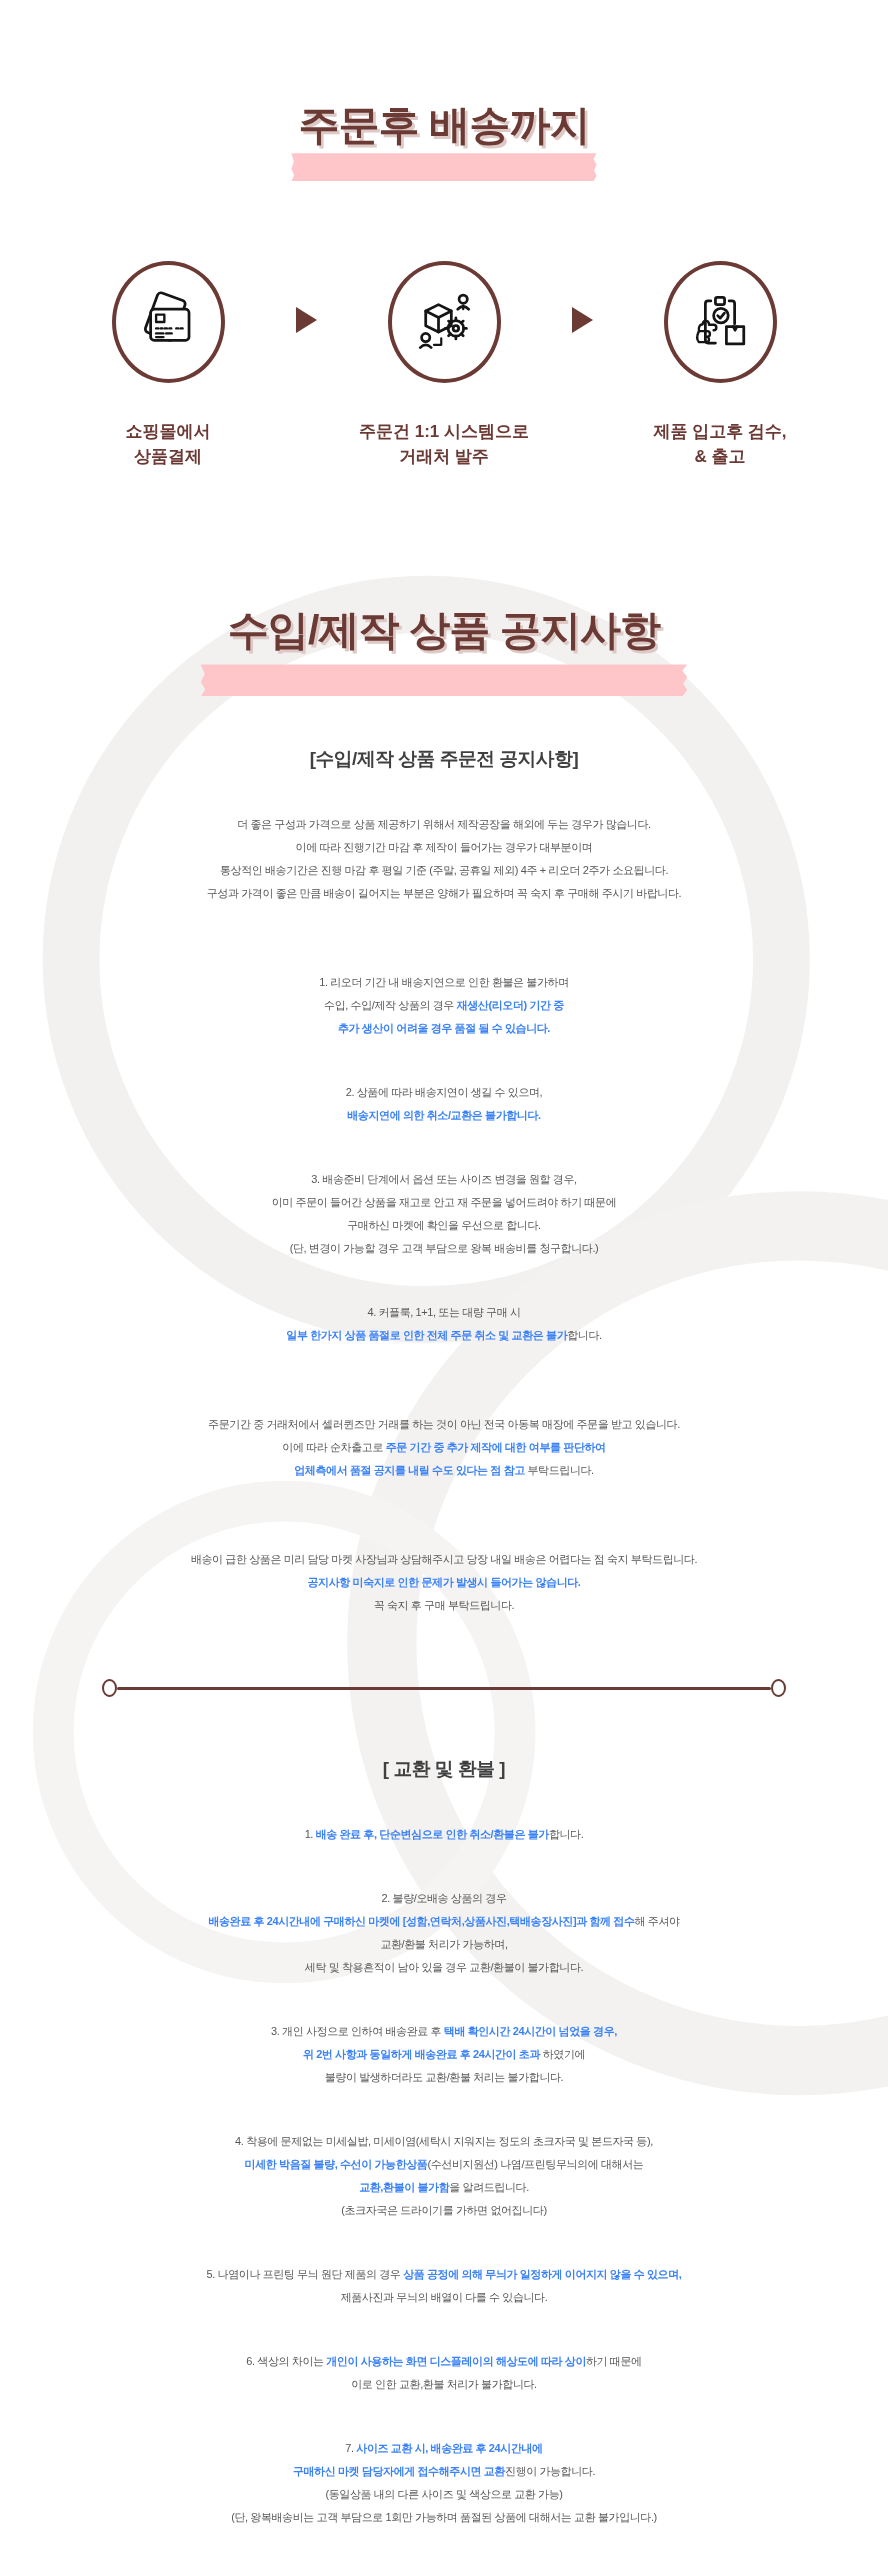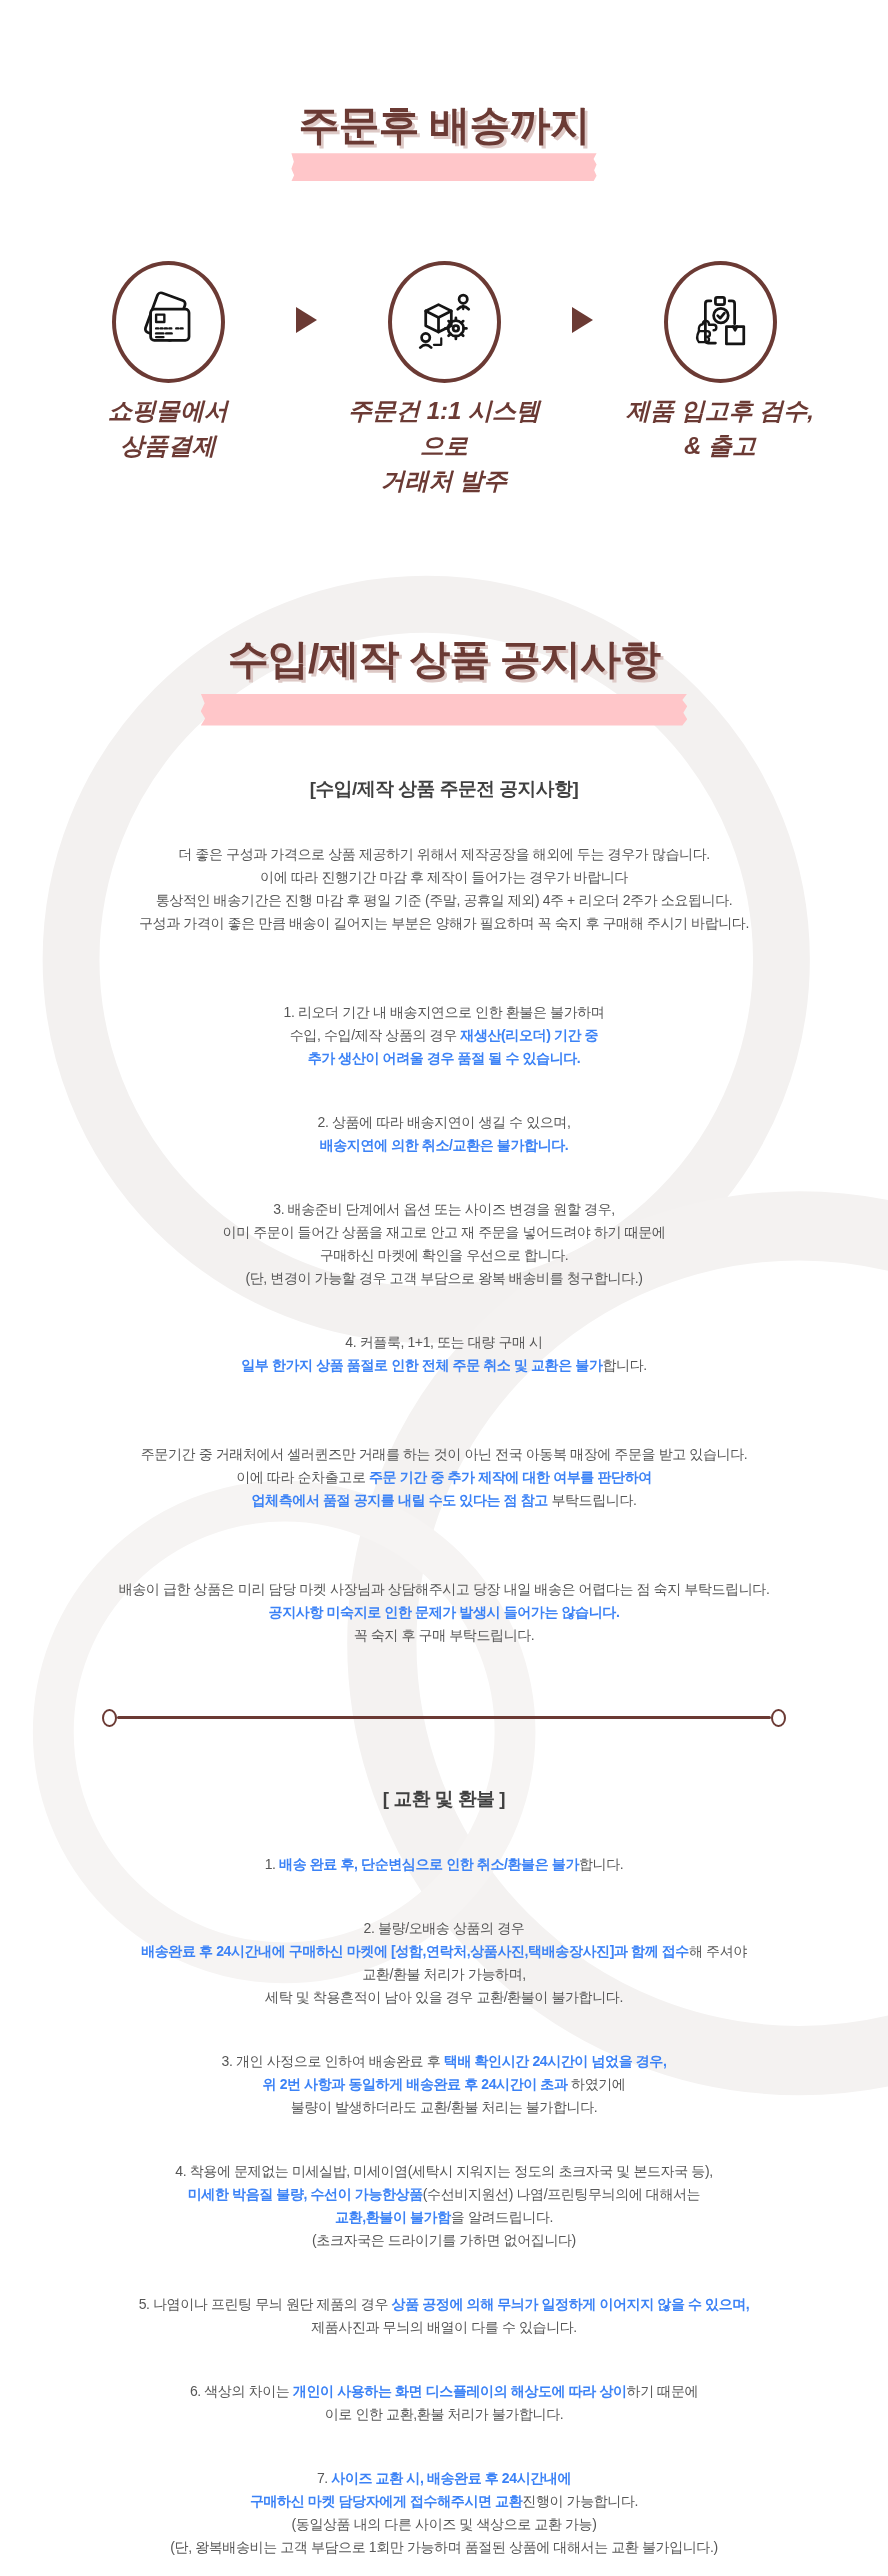--- a/index.html
+++ b/index.html
@@ -25,32 +25,32 @@
   .band-2{left:-27px;right:-27px;bottom:-9px;height:32px;}
 
   
   .flow-section{margin-bottom:105px;}
   .steps{display:flex;justify-content:center;align-items:flex-start;gap:30px;margin-top:85px;}
   .step{width:195px;}
   .step-circle{
     width:105px;height:114px;margin:0 auto;border:4.4px solid #6b3a34;border-radius:50%;
     display:flex;align-items:center;justify-content:center;background:#fff;
   }
-  .step-label{margin-top:11px;font-size:24px;font-weight:700;color:#6b3a34;line-height:1.45;font-style:italic;}
+  .step-label{margin-top:37px;font-size:17px;font-weight:700;color:#6b3a34;line-height:1.45;}
   .flow-arrow{
     width:0;height:0;margin-top:46px;
     border-left:21px solid #6b3a34;border-top:13.3px solid transparent;border-bottom:13.3px solid transparent;
   }
 
   
   .notice-title-row{margin-bottom:59px;}
   .sec-heading{
     font-size:18.7px;font-weight:700;color:#404040;margin:0 0 41px;letter-spacing:-0.4px;
   }
-  .para{font-size:14px;line-height:23px;margin:0 0 41px;letter-spacing:-0.4px;}
+  .para{font-size:11px;line-height:23px;margin:0 0 41px;letter-spacing:-0.4px;}
   .para-gap{margin-top:66px;}
   .para .red{color:#3b82f6;font-weight:700;}
   .divider{
     display:flex;align-items:center;width:684px;margin:62px auto 59px;
   }
   .divider .ring{
     width:10.7px;height:14px;border:2.7px solid #6b3a34;border-radius:50%;flex:0 0 auto;background:#fff;
   }
   .divider .rule{flex:1 1 auto;height:3.6px;background:#6b3a34;border-radius:1.8px;}
 
@@ -164,21 +164,21 @@
       <div class="big-title-wrap">
         <span class="band band-2"></span>
         <h2 class="big-title">수입/제작 상품 공지사항</h2>
       </div>
     </div>
 
     <div id="notice-body">
         <h3 class="sec-heading">[수입/제작 상품 주문전 공지사항]</h3>
         <div class="para">
           <div class="line"><span>더 좋은 구성과 가격으로 상품 제공하기 위해서 제작공장을 해외에 두는 경우가 많습니다.</span></div>
-          <div class="line"><span>이에 따라 진행기간 마감 후 제작이 들어가는 경우가 바랍니다</span></div>
+          <div class="line"><span>이에 따라 진행기간 마감 후 제작이 들어가는 경우가 대부분이며</span></div>
           <div class="line"><span>통상적인 배송기간은 진행 마감 후 평일 기준 (주말, 공휴일 제외) 4주 + 리오더 2주가 소요됩니다.</span></div>
           <div class="line"><span>구성과 가격이 좋은 만큼 배송이 길어지는 부분은 양해가 필요하며 꼭 숙지 후 구매해 주시기 바랍니다.</span></div>
         </div>
         <div class="para para-gap">
           <div class="line"><span>1. 리오더 기간 내 배송지연으로 인한 환불은 불가하며</span></div>
           <div class="line"><span>수입, 수입/제작 상품의 경우 </span><span class="red">재생산(리오더) 기간 중</span></div>
           <div class="line"><span class="red">추가 생산이 어려울 경우 품절 될 수 있습니다.</span></div>
         </div>
         <div class="para">
           <div class="line"><span>2. 상품에 따라 배송지연이 생길 수 있으며,</span></div>

